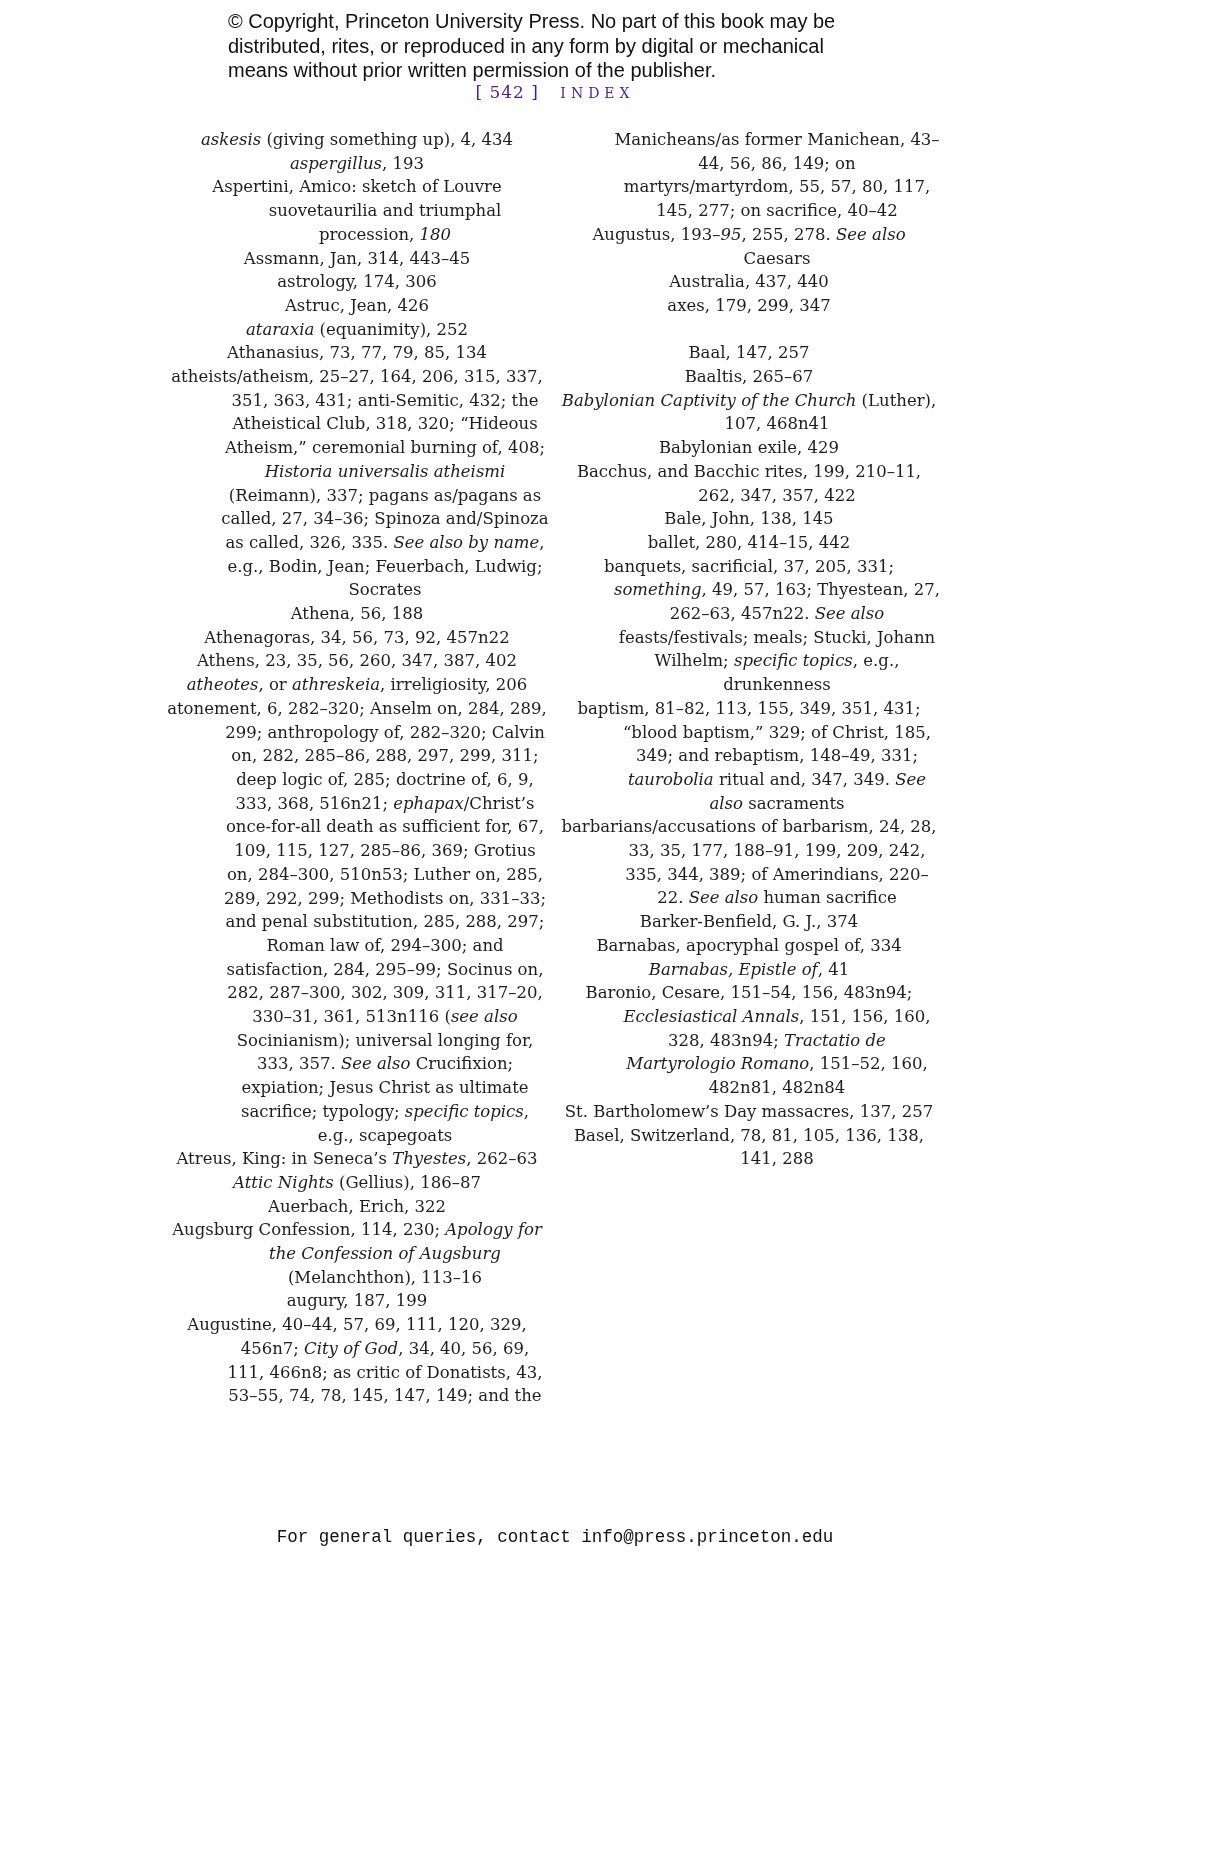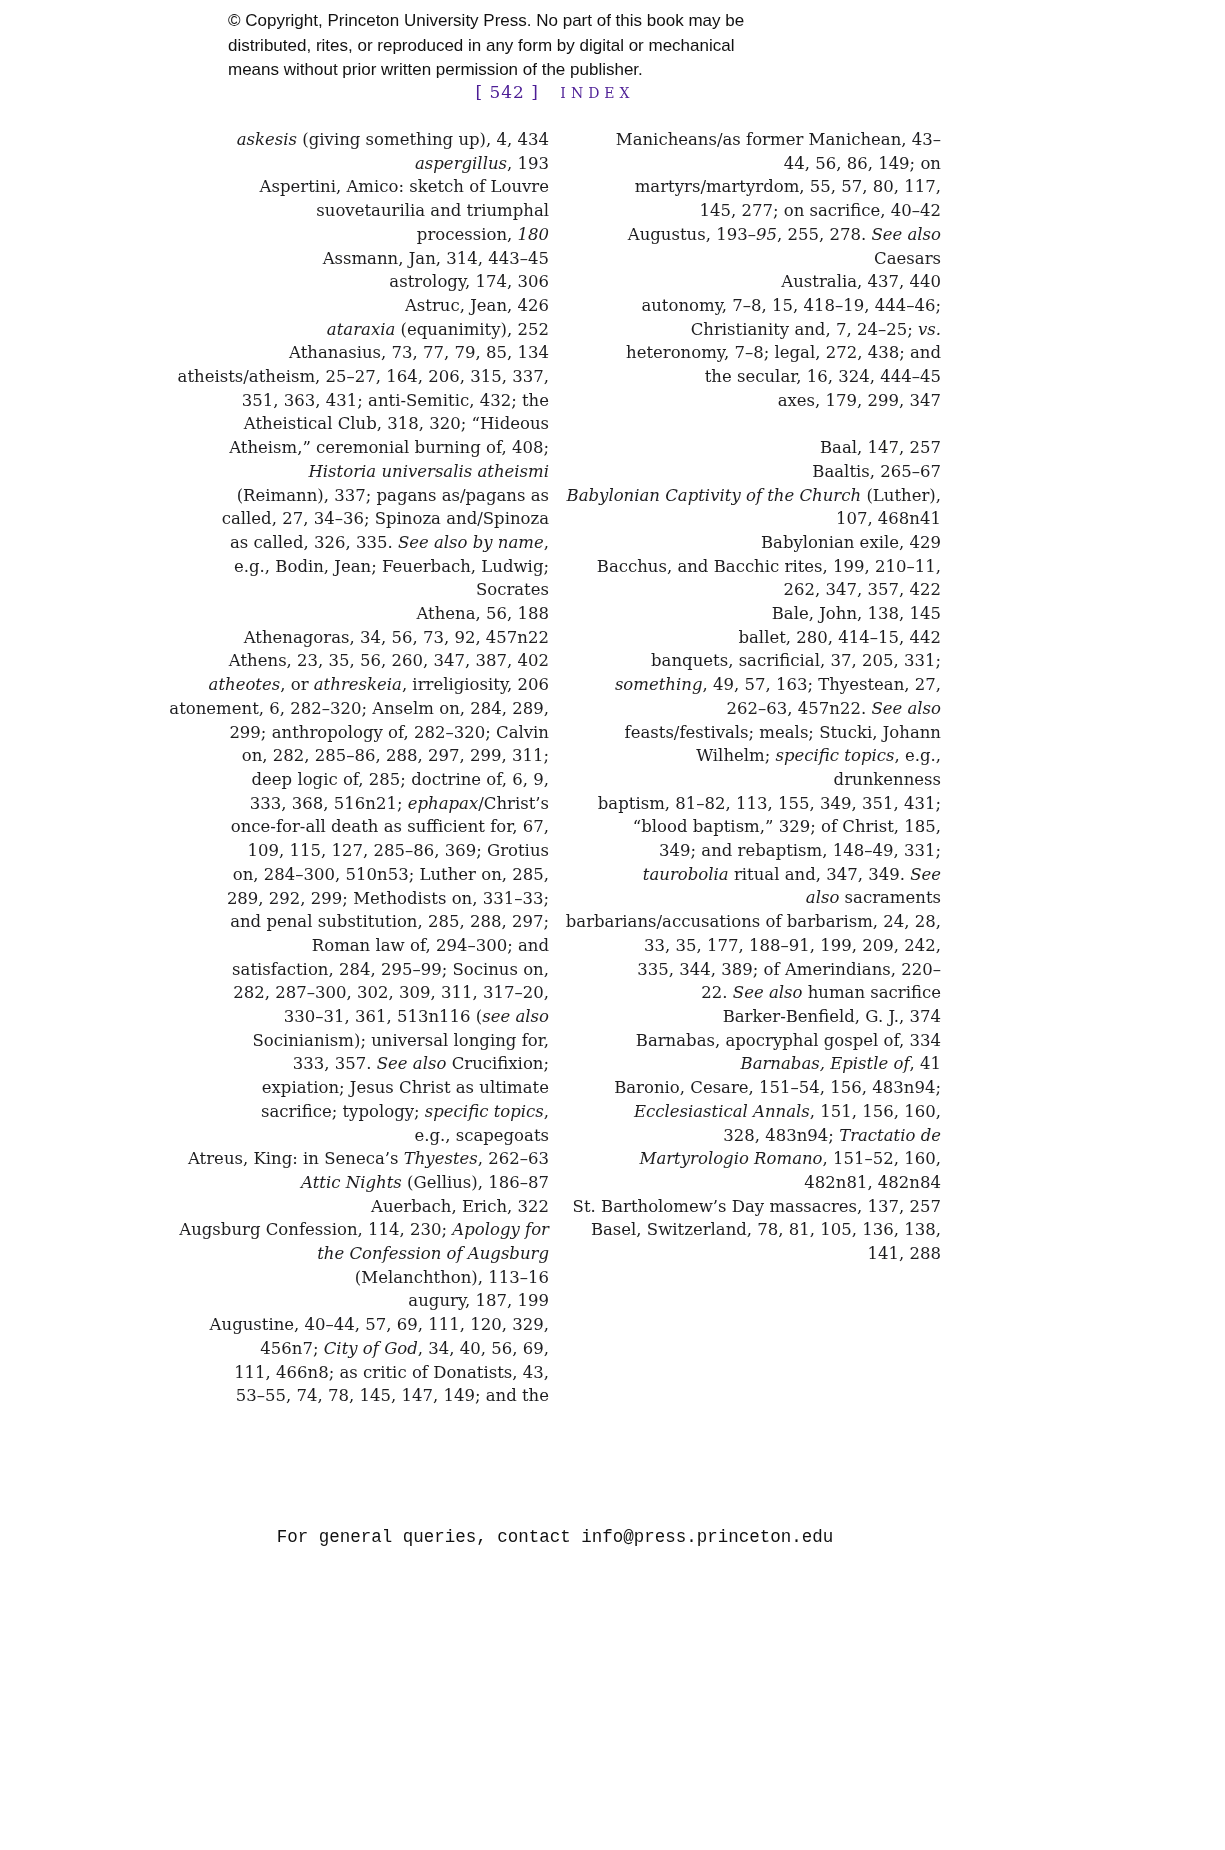--- a/index.html
+++ b/index.html
@@ -6,37 +6,37 @@
   html, body { margin: 0; padding: 0; }
   body {
     width: 1225px; height: 1850px;
     background: #ffffff; color: #1d1d1f;
     font-family: "DejaVu Serif", serif;
     position: relative; overflow: hidden;
   }
   .copyright {
     position: absolute; top: 9px; left: 228px; width: 640px;
     font-family: "Liberation Sans", sans-serif;
-    font-size: 17px; line-height: 24.6px; color: #111111;
+    font-size: 20px; line-height: 24.6px; color: #111111;
   }
   .page-header {
     position: absolute; top: 82px; left: 165px; width: 780px;
     text-align: center; font-size: 17px; color: #4c1d95;
   }
   .page-number { letter-spacing: 1px; }
   .index-title { font-size: 14px; letter-spacing: 5px; margin-left: 16px; }
   .columns {
     position: absolute; top: 128px; left: 165px; width: 784px;
     display: flex;
   }
   .col { width: 392px; flex: 0 0 392px; }
   .entry {
     margin: 0; font-size: 16.5px; line-height: 23.7px;
     padding-left: 56px; text-indent: -56px; padding-right: 8px;
-    text-align: right;
+    text-align: center;
   }
   .entry.continuation { text-indent: 0; }
   .entry.gap { margin-top: 23.7px; }
   .footer {
     position: absolute; top: 1527px; left: 165px; width: 780px;
     text-align: center;
     font-family: Liberation Mono, monospace;
     font-size: 17.5px; color: #111111;
   }
 </style>
@@ -74,21 +74,20 @@
       <p class="entry"><i>Attic Nights</i> (Gellius), 186–87</p>
       <p class="entry">Auerbach, Erich, 322</p>
       <p class="entry">Augsburg Confession, 114, 230; <i>Apology for the Confession of Augsburg</i> (Melanchthon), 113–16</p>
       <p class="entry">augury, 187, 199</p>
       <p class="entry">Augustine, 40–44, 57, 69, 111, 120, 329, 456n7; <i>City of God</i>, 34, 40, 56, 69, 111, 466n8; as critic of Donatists, 43, 53–55, 74, 78, 145, 147, 149; and the</p>
     </div>
   <div class="col">
       <p class="entry continuation">Manicheans/as former Manichean, 43–44, 56, 86, 149; on martyrs/martyrdom, 55, 57, 80, 117, 145, 277; on sacrifice, 40–42</p>
       <p class="entry">Augustus, 193–<i>95</i>, 255, 278. <i>See also</i> Caesars</p>
       <p class="entry">Australia, 437, 440</p>
-      <p class="entry">autonomy, 7–8, 15, 418–19, 444–46; Christianity and, 7, 24–25; <i>vs.</i> heteronomy, 7–8; legal, 272, 438; and the secular, 16, 324, 444–45</p>
       <p class="entry">axes, 179, 299, 347</p>
       <p class="entry gap">Baal, 147, 257</p>
       <p class="entry">Baaltis, 265–67</p>
       <p class="entry"><i>Babylonian Captivity of the Church</i> (Luther), 107, 468n41</p>
       <p class="entry">Babylonian exile, 429</p>
       <p class="entry">Bacchus, and Bacchic rites, 199, 210–11, 262, 347, 357, 422</p>
       <p class="entry">Bale, John, 138, 145</p>
       <p class="entry">ballet, 280, 414–15, 442</p>
       <p class="entry">banquets, sacrificial, 37, 205, 331; <i>something</i>, 49, 57, 163; Thyestean, 27, 262–63, 457n22. <i>See also</i> feasts/festivals; meals; Stucki, Johann Wilhelm; <i>specific topics</i>, e.g., drunkenness</p>
       <p class="entry">baptism, 81–82, 113, 155, 349, 351, 431; “blood baptism,” 329; of Christ, 185, 349; and rebaptism, 148–49, 331; <i>taurobolia</i> ritual and, 347, 349. <i>See also</i> sacraments</p>

